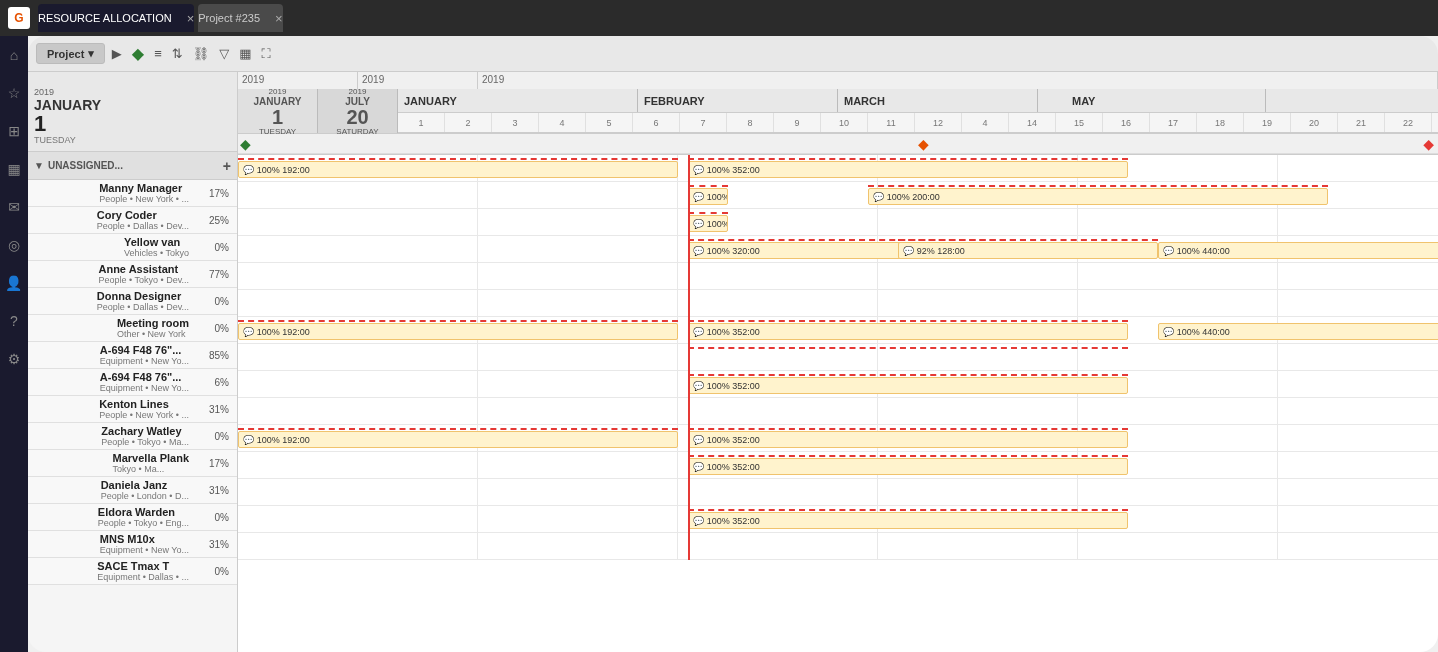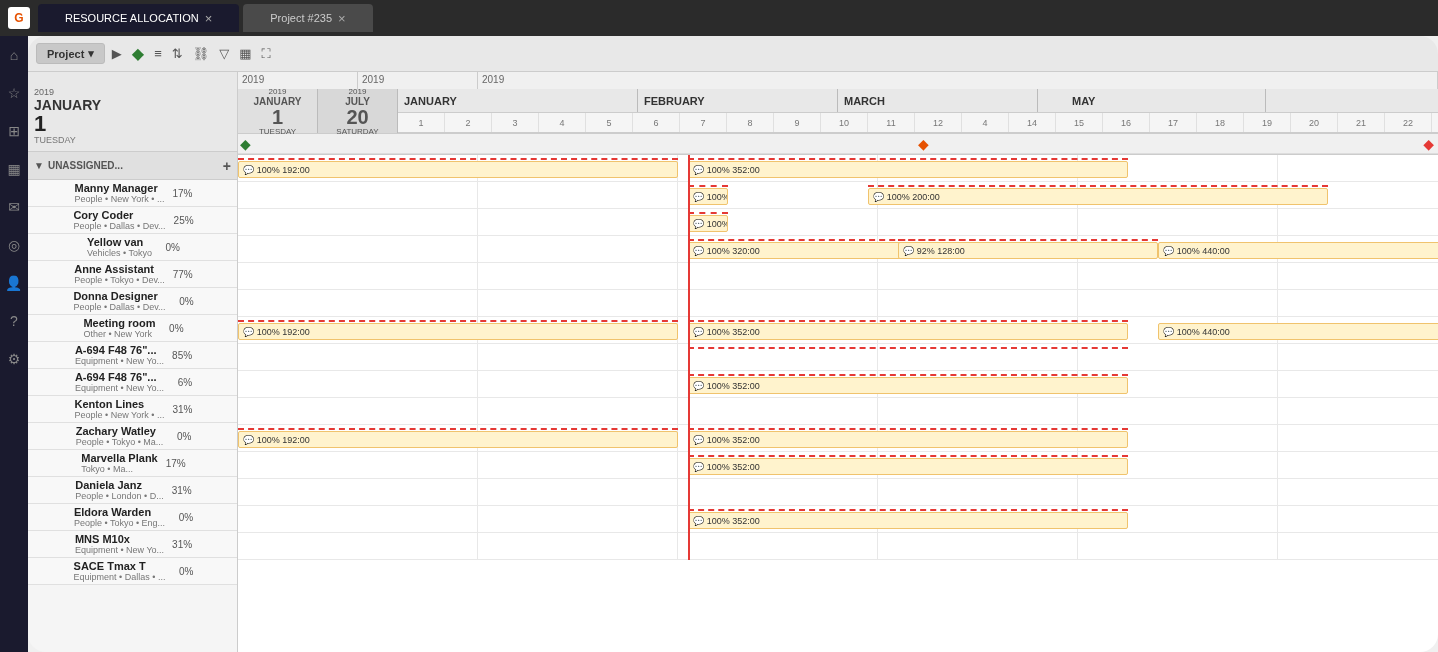--- a/index.html
+++ b/index.html
@@ -19,25 +19,25 @@
       background: #fff;
       border-radius: 3px;
       display: flex; align-items: center; justify-content: center;
       font-weight: bold; font-size: 12px; color: #e65100;
       margin-right: 4px;
     }
     .tab {
       display: flex; align-items: center;
       background: #4a4a4a;
       color: #ccc;
-      padding: 0 27px;
+      padding: 0 0;
       height: 28px;
       border-radius: 4px 4px 0 0;
       font-size: 11px;
-      gap: 6px;
+      gap: 15px;
       cursor: pointer;
     }
     .tab.active {
       background: #1a1a2e;
       color: #fff;
     }
     .tab .close-btn {
       font-size: 13px;
       color: #aaa;
       cursor: pointer;
@@ -153,25 +153,26 @@
     .resource-section-header .add-btn {
       margin-left: auto;
       cursor: pointer;
       font-size: 14px;
       color: #555;
     }
 
     .resource-row {
       display: flex;
       align-items: center;
-      justify-content: center;
+      justify-content: flex-end;
       padding: 2px 8px 2px 10px;
       border-bottom: 1px solid #e0e0e0;
       height: 27px;
       background: #f8f8f8;
+      gap: 12px;
     }
     .resource-row .resource-info { display: flex; flex-direction: column; }
     .resource-row .resource-name { font-size: 11px; font-weight: bold; color: #222; }
     .resource-row .resource-meta { font-size: 9px; color: #777; }
     .resource-row .resource-pct { font-size: 10px; color: #555; min-width: 28px; text-align: right; }
 
     
     .gantt-chart {
       flex: 1;
       overflow: auto;

